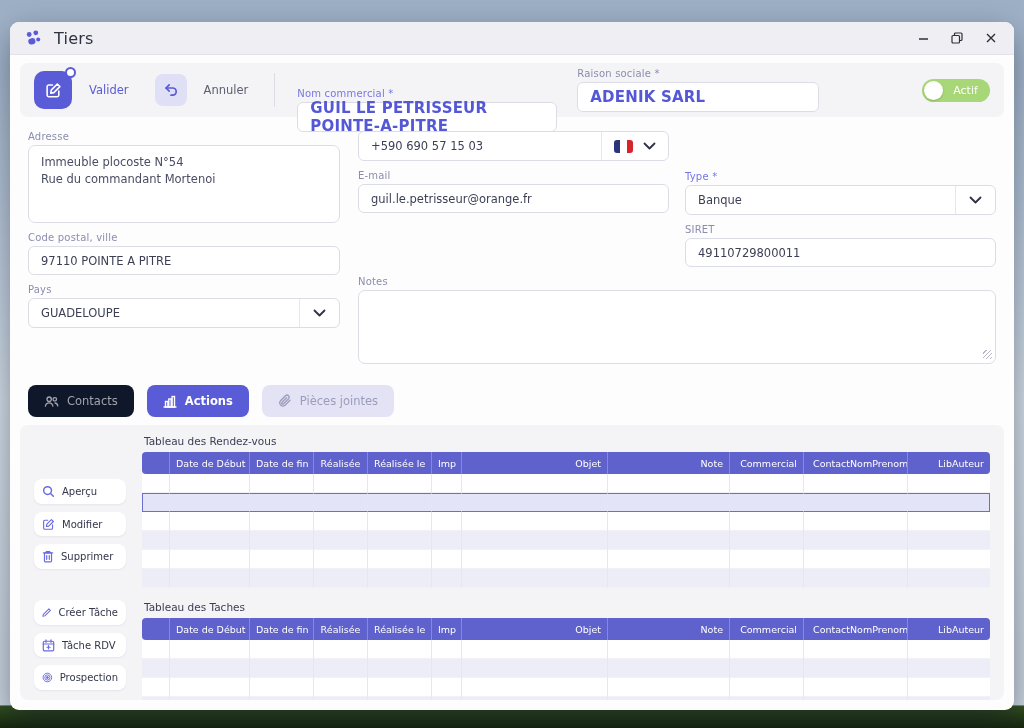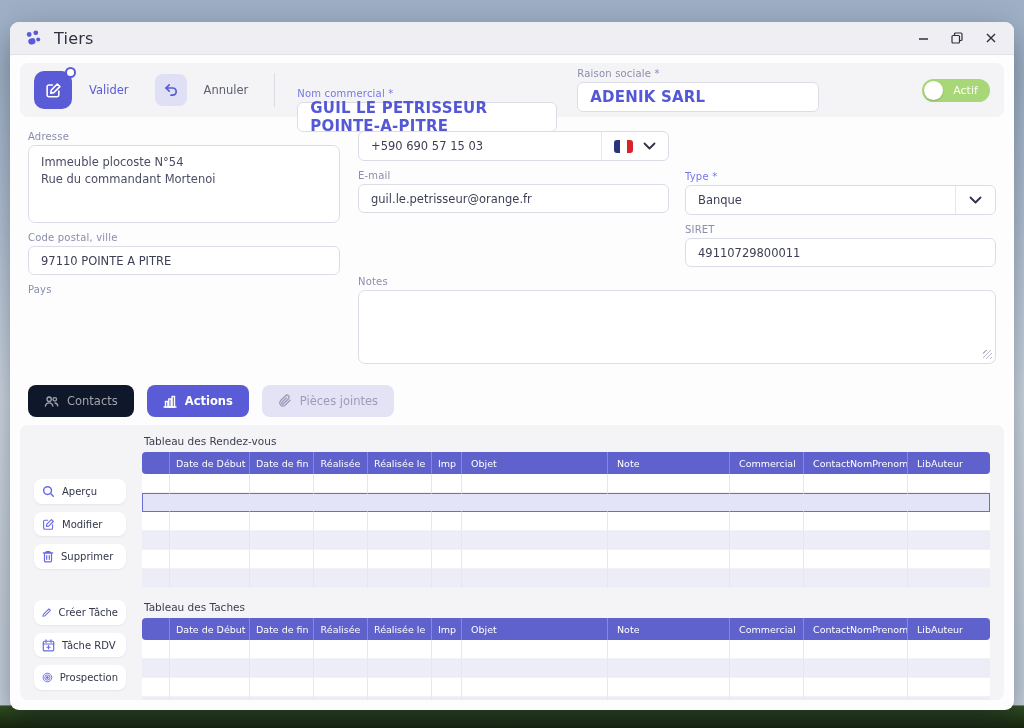--- a/index.html
+++ b/index.html
@@ -87,21 +87,21 @@
   .side-btn{height:28px; background:#fff; border-radius:8px; box-shadow:0 1px 2px rgba(40,40,80,.07);
     display:flex; align-items:center; gap:7px; padding:0 8px; font-size:10px; color:#33364a; cursor:pointer; white-space:nowrap;}
   .tables{flex:1; min-width:0;}
   .tbl-title{font-size:10.5px; color:#3b3e54; margin:0 0 5px 2px;}
   .tbl-title.t2{margin-top:13px;}
   table.grid{width:100%; border-collapse:separate; border-spacing:0; table-layout:fixed;}
   .grid th{background:#5f61cd; color:#fff; font-weight:normal; font-size:9.5px; height:22px;
     border-right:1px solid rgba(255,255,255,.25); padding:0 6px; text-align:center; overflow:hidden; white-space:nowrap;}
   .grid th:first-child{border-radius:4px 0 0 4px;}
   .grid th:last-child{border-radius:0 4px 4px 0; border-right:none;}
-  .grid th:nth-child(n+7){text-align:left; padding-left:9px;}
+  .grid th:nth-child(n+7){text-align:right; padding-left:9px;}
   .grid td{height:19px; background:#fff; border-right:1px solid #e6e6f0; border-bottom:1px solid #f1f1f7;}
   .grid td:last-child{border-right:none;}
   .grid tbody tr:nth-child(even) td{background:#ededf8;}
   .grid tbody tr.selected td{background:#e4e4f8; border-top:1px solid #6b6ed0; border-bottom:1px solid #6b6ed0;}
   .grid tbody tr.selected td:first-child{border-left:1.5px solid #6b6ed0;}
   .grid tbody tr.selected td:last-child{border-right:1.5px solid #6b6ed0;}
   .grid th:nth-child(1),.grid td:nth-child(1){width:28px;}
   .grid th:nth-child(2),.grid td:nth-child(2){width:80px;}
   .grid th:nth-child(3),.grid td:nth-child(3){width:64px;}
   .grid th:nth-child(4),.grid td:nth-child(4){width:54px;}
@@ -193,20 +193,28 @@
           <span class="f-label">Adresse</span>
           <textarea class="textarea ta-addr" style="">Immeuble plocoste N°54
 Rue du commandant Mortenoi</textarea>
         </div>
         <div class="field">
           <span class="f-label">Code postal, ville</span>
           <div class="input">97110 POINTE A PITRE</div>
         </div>
         <div class="field">
           <span class="f-label">Pays</span>
+          <div class="select">
+            <span class="val">GUADELOUPE</span>
+            <span class="chev">
+              <svg width="13" height="9" viewBox="0 0 13 9" fill="none" stroke="#2f3245" stroke-width="1.8" stroke-linecap="round" stroke-linejoin="round">
+                  <path d="M1.5 1.5l5 5 5-5"></path>
+                </svg>
+            </span>
+          </div>
         </div>
       </div>
 
       <div class="col-rest">
         <div class="duo">
           <div>
             <div class="field">
               <div class="select tel">
                 <span class="val">+590 690 57 15 03</span>
                 <span class="tel-flag">

